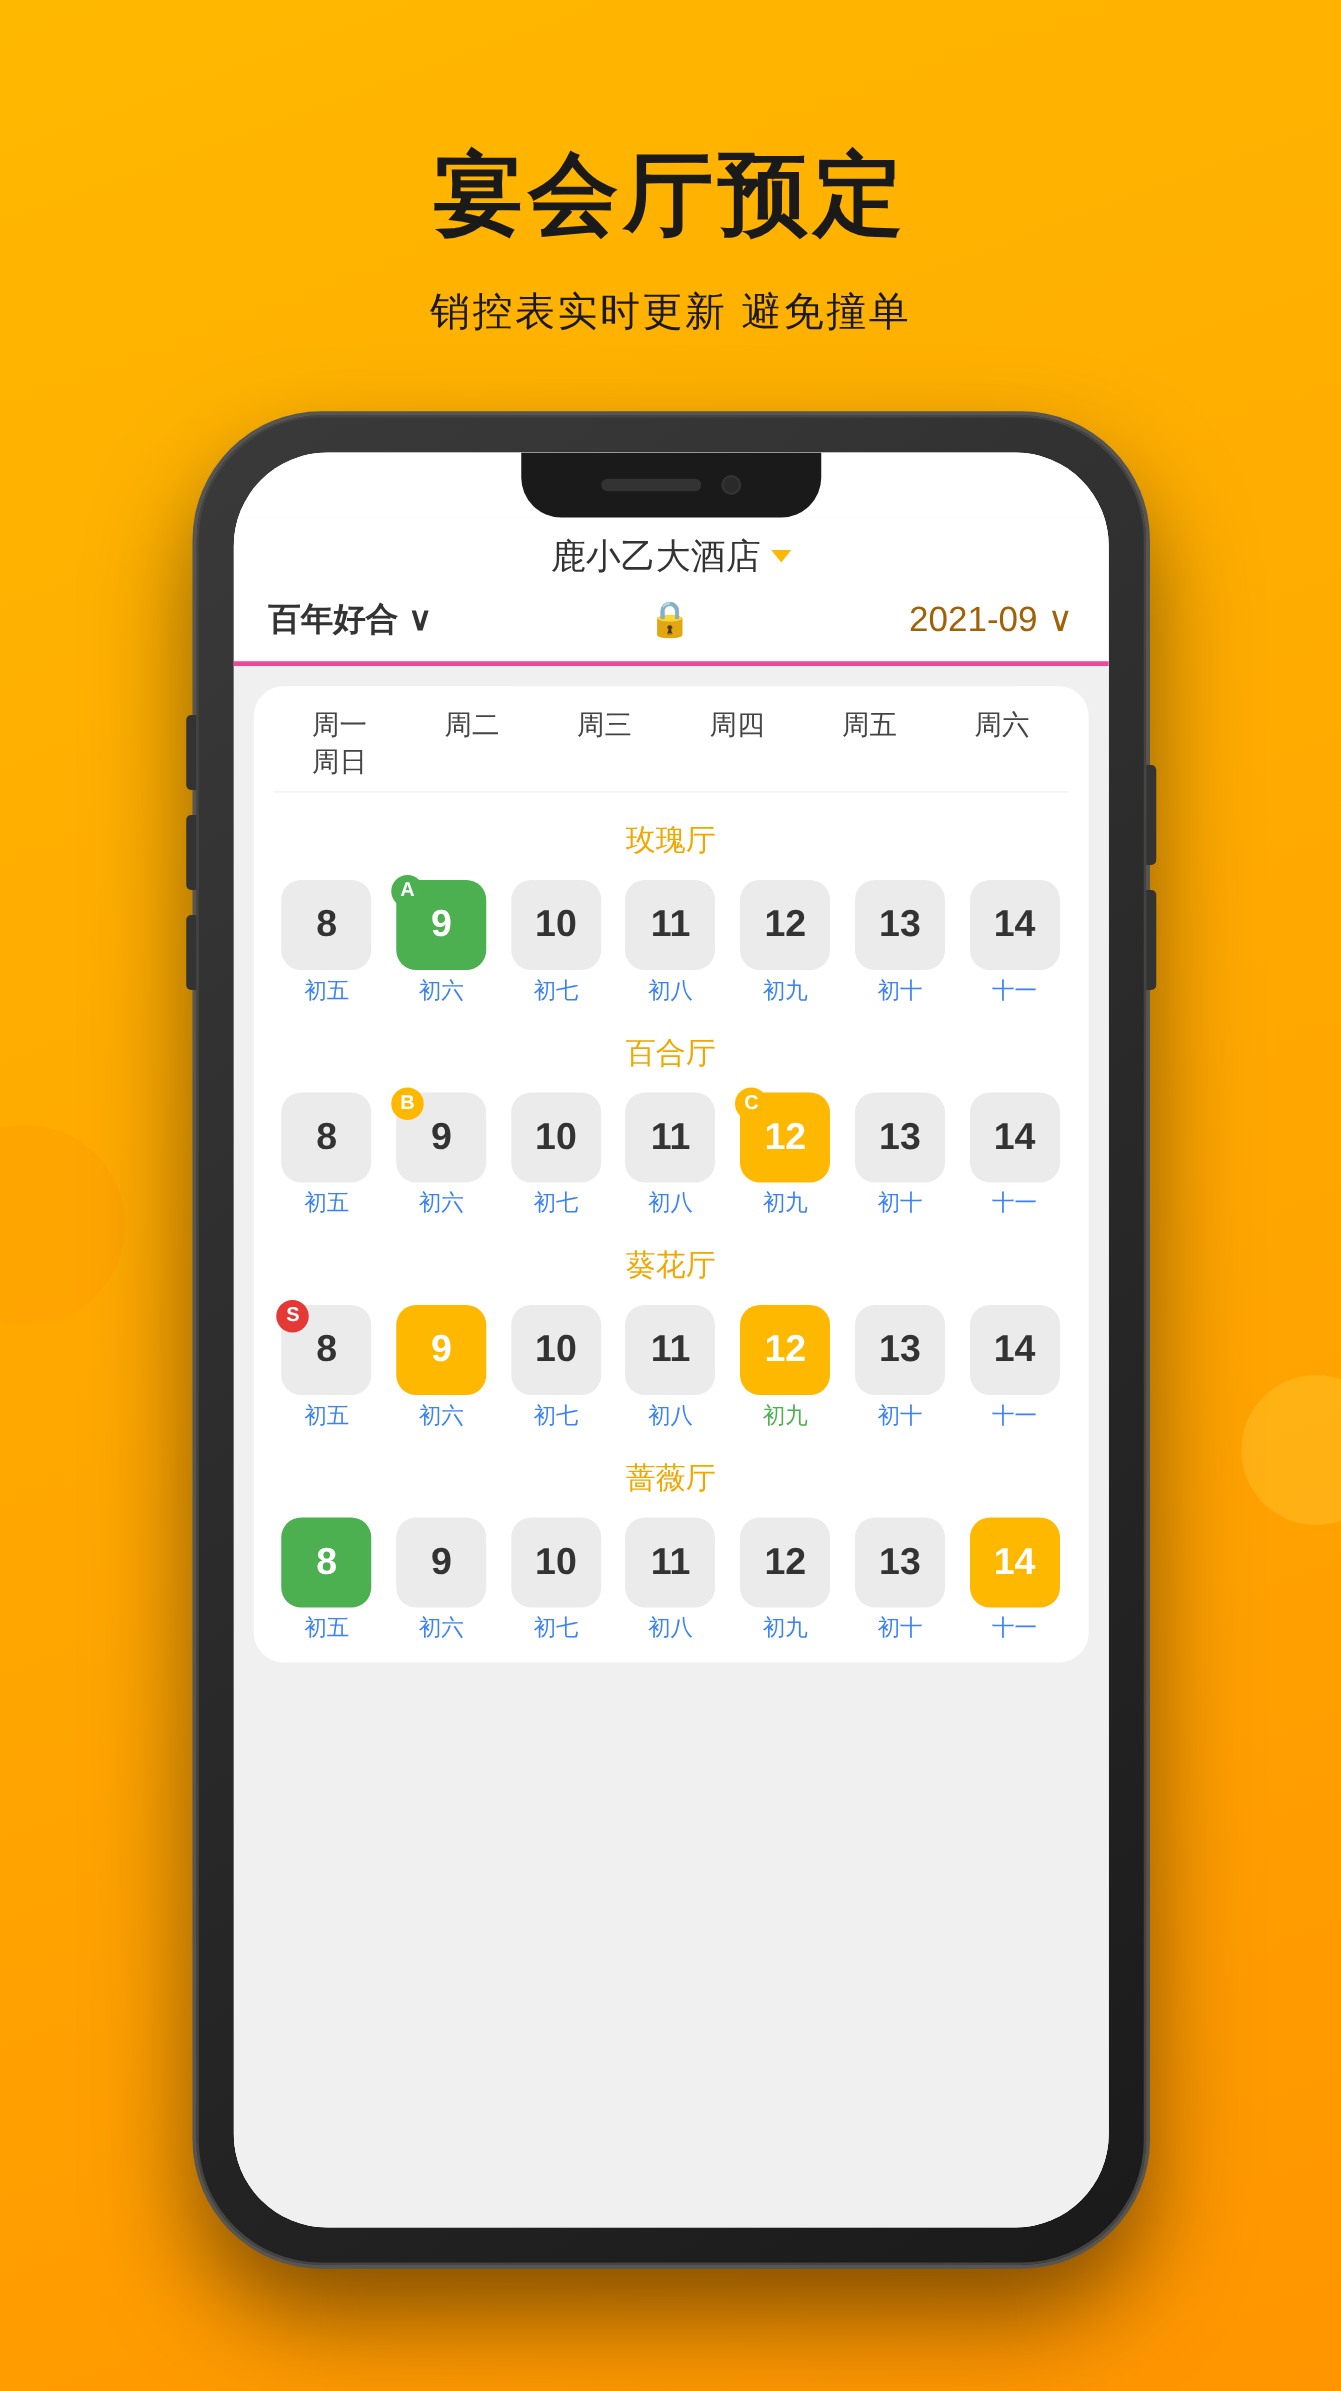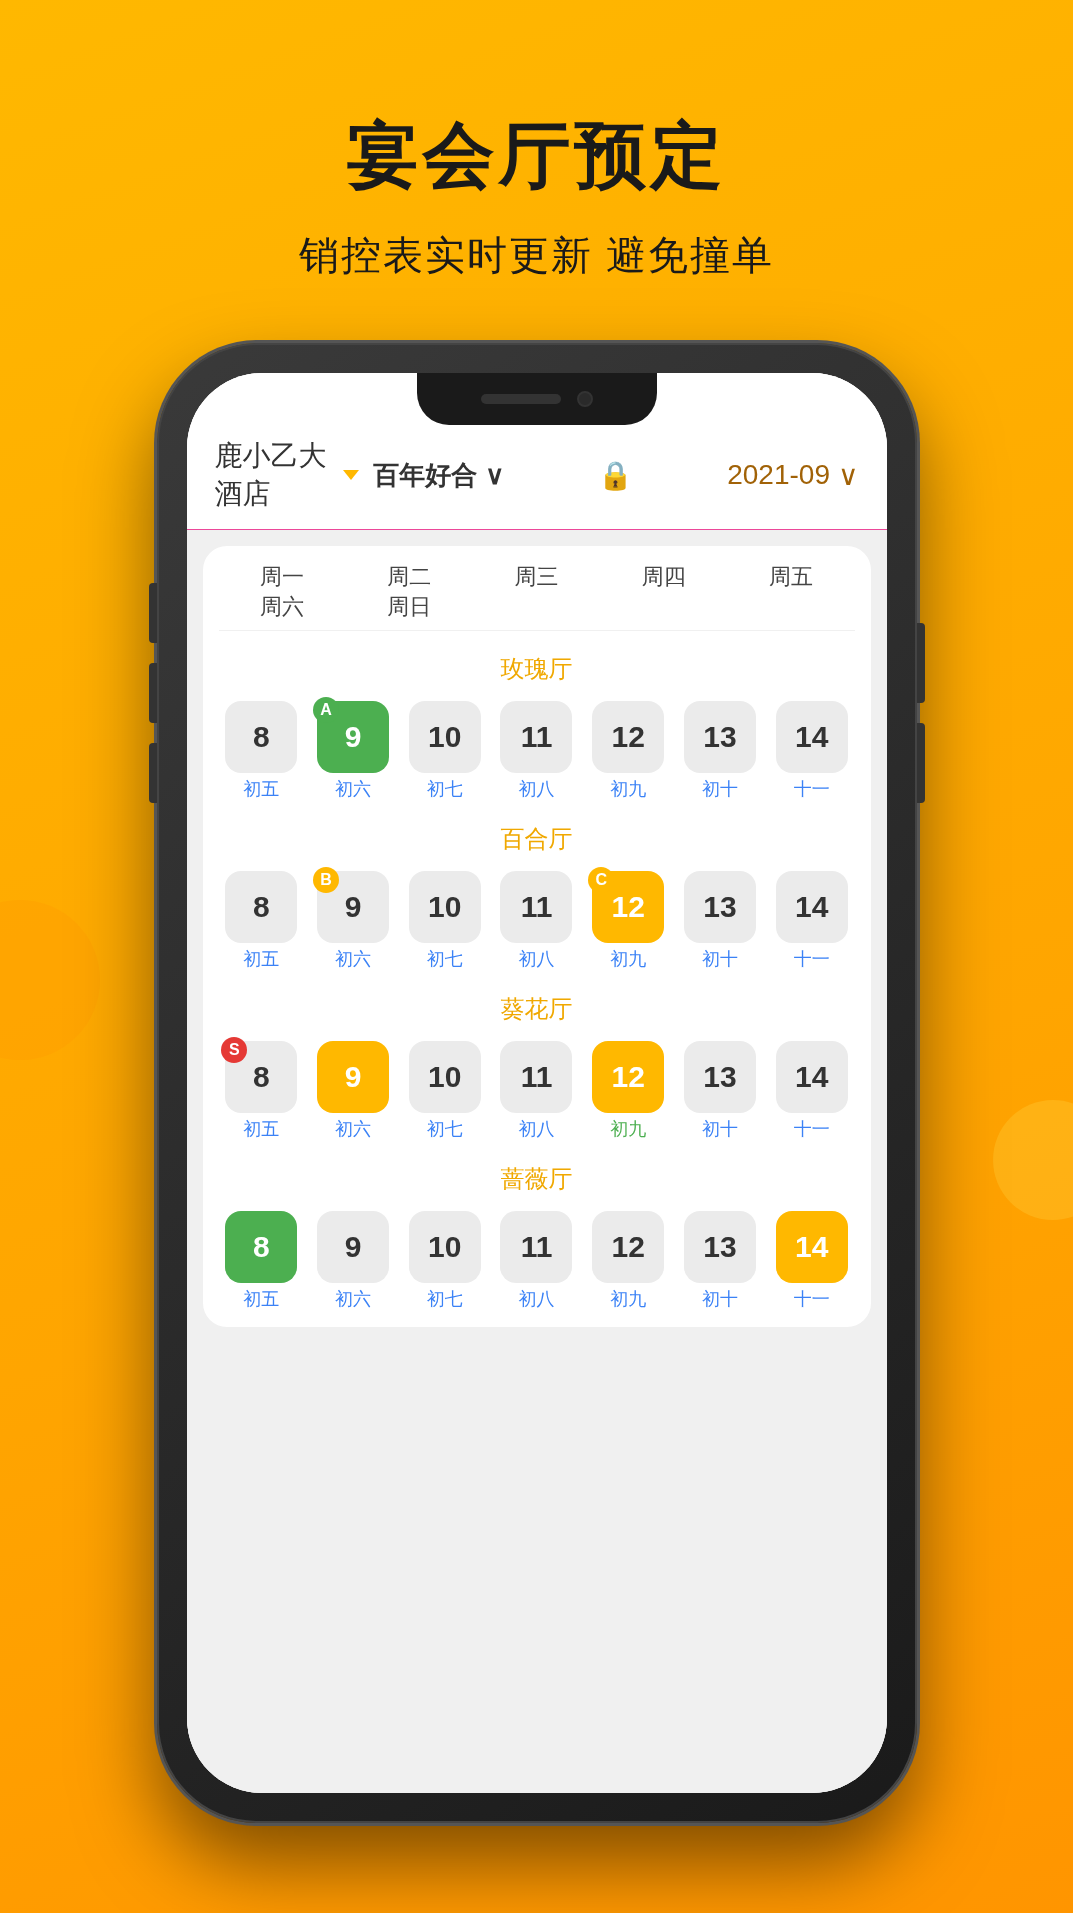--- a/index.html
+++ b/index.html
@@ -39,21 +39,21 @@
       margin-top: 108px;
       font-size: 72px;
       font-weight: 900;
       color: #1a1a1a;
       letter-spacing: 4px;
       text-align: center;
     }
 
     .header-subtitle {
       margin-top: 24px;
-      font-size: 40px;
+      font-size: 32px;
       font-weight: 500;
       color: #1a1a1a;
       letter-spacing: 2px;
       text-align: center;
     }
 
     
     .phone-wrapper {
       margin-top: 60px;
       position: relative;
@@ -154,24 +154,24 @@
     .status-bar {
       height: 52px;
       background: white;
     }
 
     
     .app-header {
       background: white;
       padding: 12px 28px 16px;
       display: flex;
-      flex-direction: row;
+      flex-direction: column;
       align-items: center;
       gap: 14px;
-      border-bottom: 1px solid #ec4899;
+      border-bottom: 4px solid #ec4899;
     }
 
     .hotel-selector {
       display: flex;
       align-items: center;
       gap: 8px;
       font-size: 28px;
       color: #333;
     }
 
@@ -223,21 +223,21 @@
     .calendar-card {
       background: white;
       border-radius: 24px;
       padding: 0 16px 16px;
       margin-top: 16px;
     }
 
     
     .weekday-row {
       display: grid;
-      grid-template-columns: repeat(5, 1fr);
+      grid-template-columns: repeat(6, 1fr);
       padding: 16px 0 8px;
       border-bottom: 1px solid #f0f0f0;
     }
 
     .weekday-cell {
       text-align: center;
       font-size: 22px;
       color: #444;
       font-weight: 500;
     }

